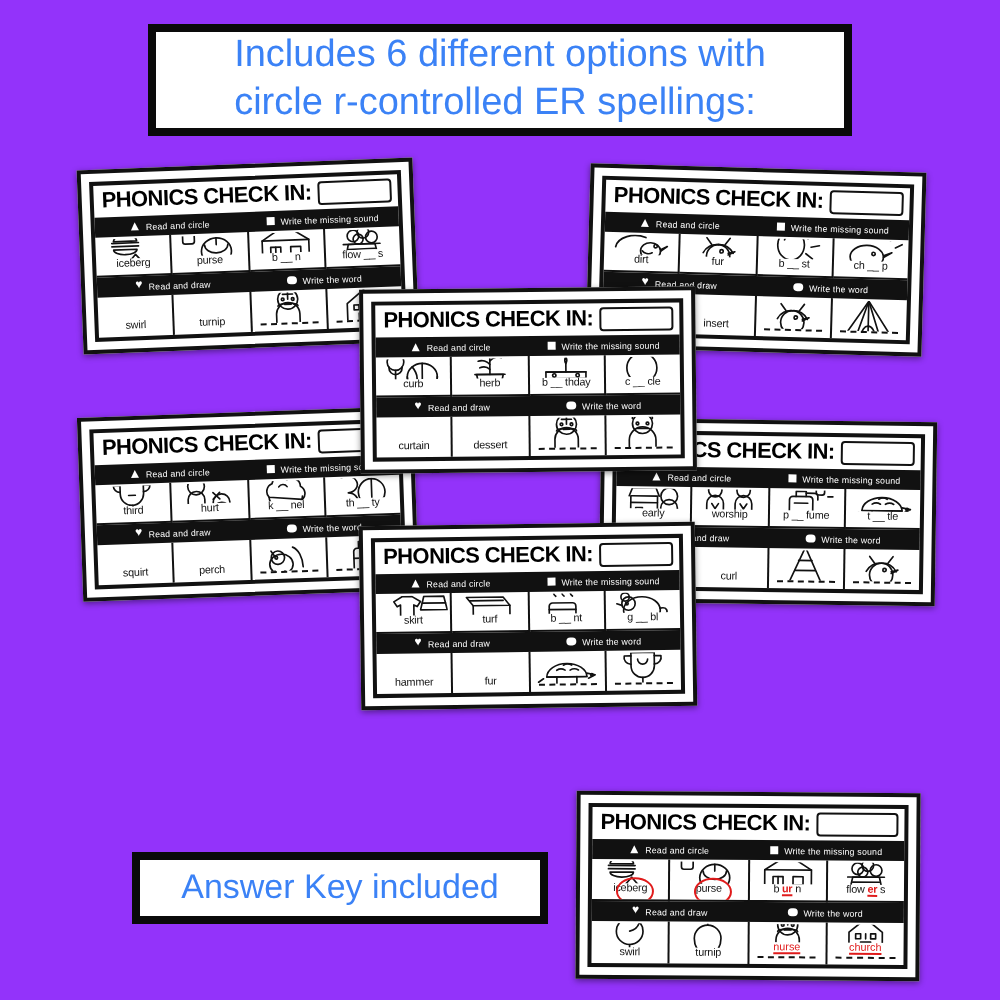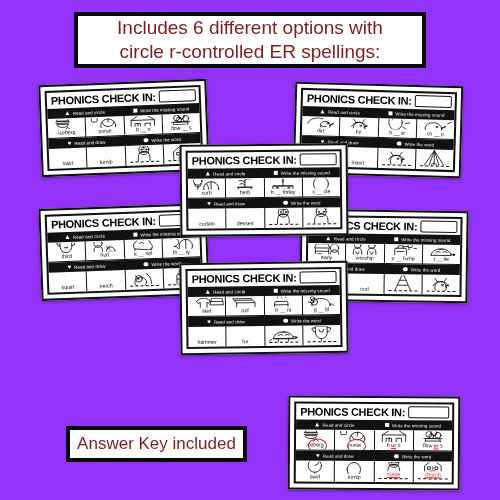--- a/index.html
+++ b/index.html
@@ -8,24 +8,24 @@
     background:#9333fa;
     font-family:"Liberation Sans", sans-serif;
     position:relative;
   }
   #stage{position:absolute;inset:0;width:500px;height:500px;}
 
   
   .banner{
     position:absolute;background:#ffffff;border:4px solid #0a0a0a;
     display:flex;align-items:center;justify-content:center;
-    text-align:center;color:#7f1d1d;box-sizing:border-box;
+    color:#3b82f6;box-sizing:border-box;
   }
   #title-banner{left:74px;top:12px;width:352px;height:56px;font-size:19px;line-height:1.28;padding:2px 6px;}
-  #answerkey-banner{left:66px;top:426px;width:181px;height:36px;font-size:17px;}
+  #answerkey-banner{left:66px;top:426px;width:208px;height:36px;font-size:17px;}
   .banner span{display:block;}
 
   
   .card{
     position:absolute;background:#ffffff;
     border:2px solid #111;padding:4px;box-sizing:border-box;
     box-shadow:0 1px 3px rgba(0,0,0,.45);
   }
   .card-inner{border:2px solid #111;box-sizing:border-box;height:100%;width:100%;
                display:flex;flex-direction:column;background:#fff;}

